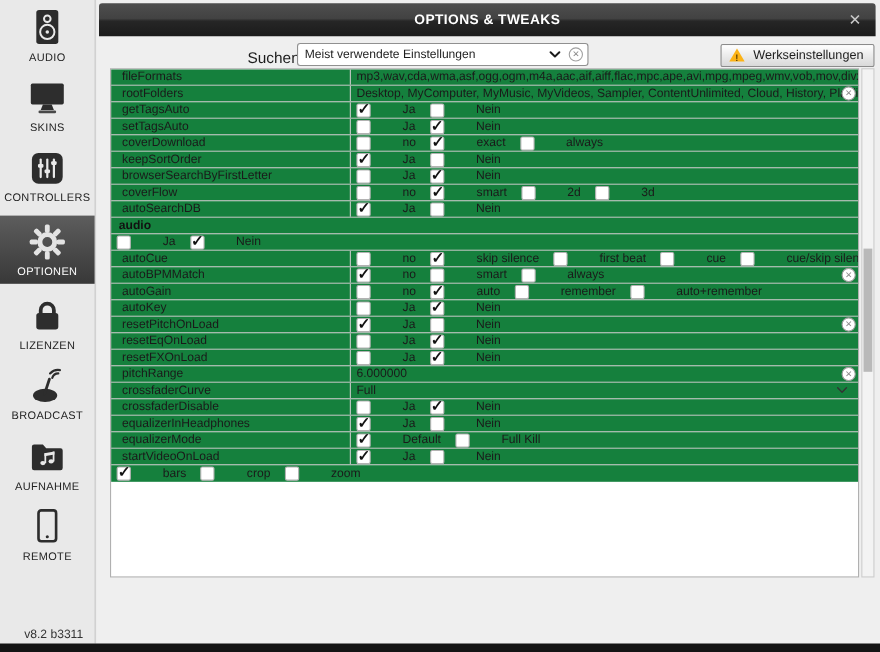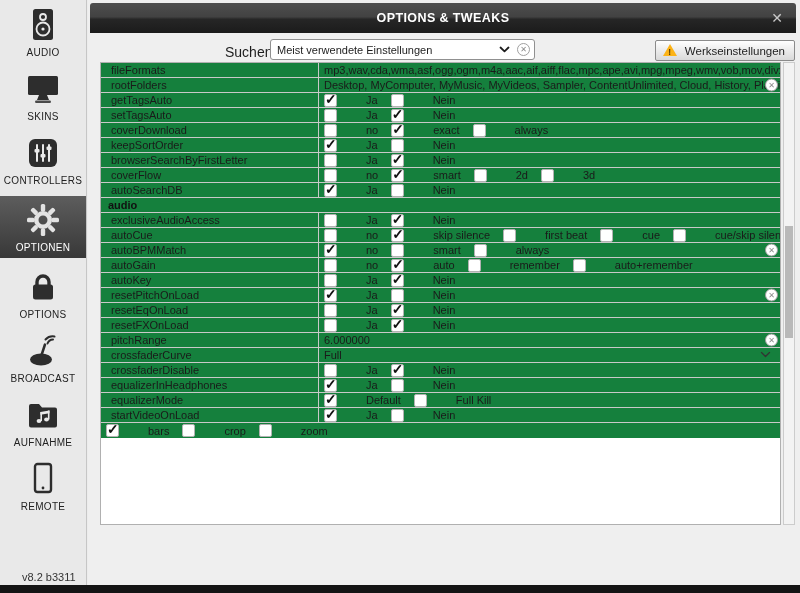--- a/index.html
+++ b/index.html
@@ -123,21 +123,21 @@
           </span>
           <span class="side-label">OPTIONEN</span>
         </div>
         <div class="side-item">
           <span class="side-icon">
             <svg width="32" height="32" viewBox="0 0 32 32">
               <path d="M10,15 v-4 a6,6 0 0 1 12,0 v4" fill="none" stroke="currentColor" stroke-width="3.4"></path>
               <rect x="6" y="13.5" width="20" height="15" rx="2.5" fill="currentColor"></rect>
             </svg>
           </span>
-          <span class="side-label">OPTIONS</span>
+          <span class="side-label">LIZENZEN</span>
         </div>
         <div class="side-item">
           <span class="side-icon">
             <svg width="34" height="34" viewBox="0 0 34 34">
               <ellipse cx="15" cy="25.5" rx="11" ry="6" fill="currentColor"></ellipse>
               <rect x="15.4" y="9" width="2.6" height="17" rx="1.3" transform="rotate(18 16.7 17.5)" fill="currentColor"></rect>
               <g fill="none" stroke="currentColor" stroke-width="2" stroke-linecap="round">
                 <path d="M21.5,9.5 a6,6 0 0 1 5.5,-4"></path>
                 <path d="M19.5,5.5 a10,10 0 0 1 9,-3"></path>
               </g>
@@ -344,23 +344,20 @@
             <span class="opt">
               <span class="cb"></span>
               <span class="opt-label">Nein</span>
             </span>
           </div>
         </div>
         <div class="row section-row">
           <span>audio</span>
         </div>
         <div class="row setting-row">
-          <div class="label-cell">
-            <span>exclusiveAudioAccess</span>
-          </div>
           <div class="value-cell">
             <span class="opt">
               <span class="cb"></span>
               <span class="opt-label">Ja</span>
             </span>
             <span class="opt">
               <span class="cb checked">
                 <span class="mark">✓</span>
               </span>
               <span class="opt-label">Nein</span>

